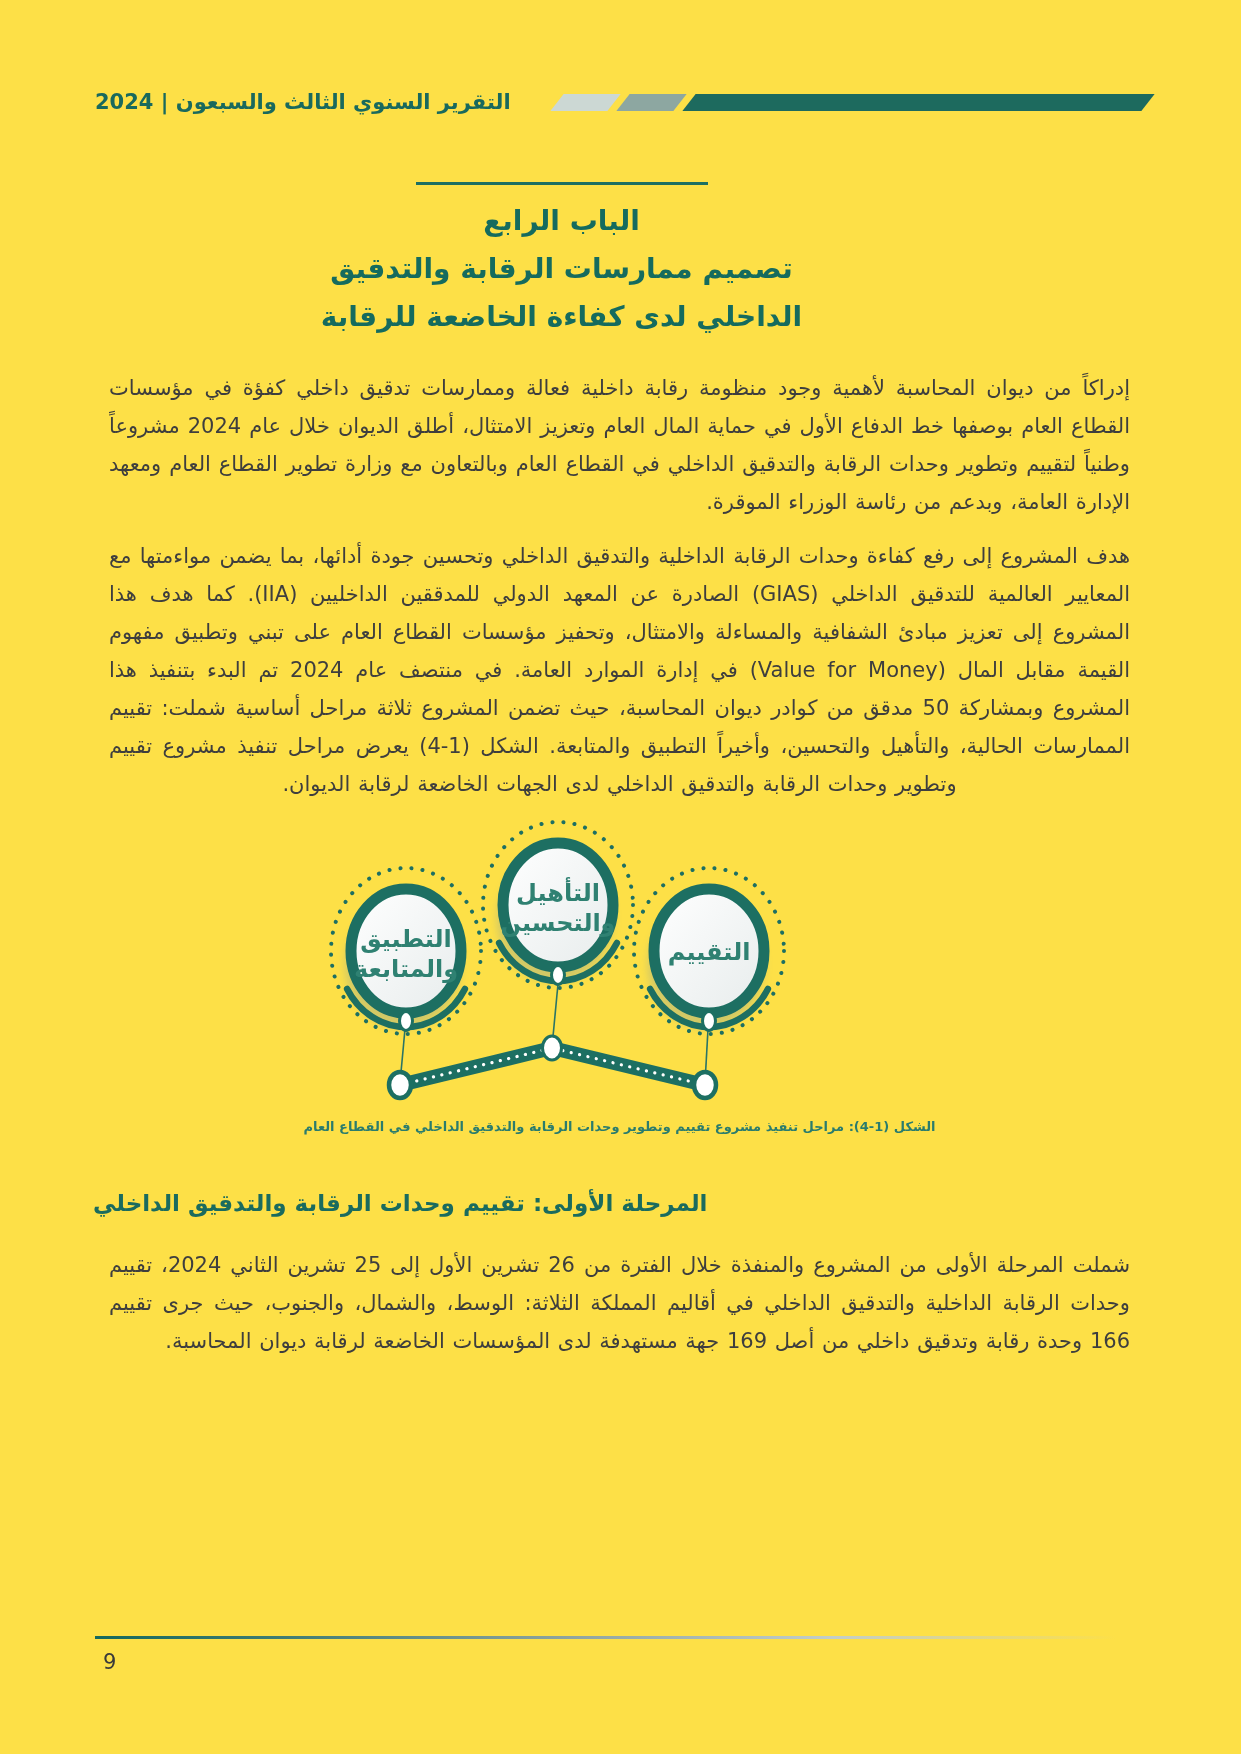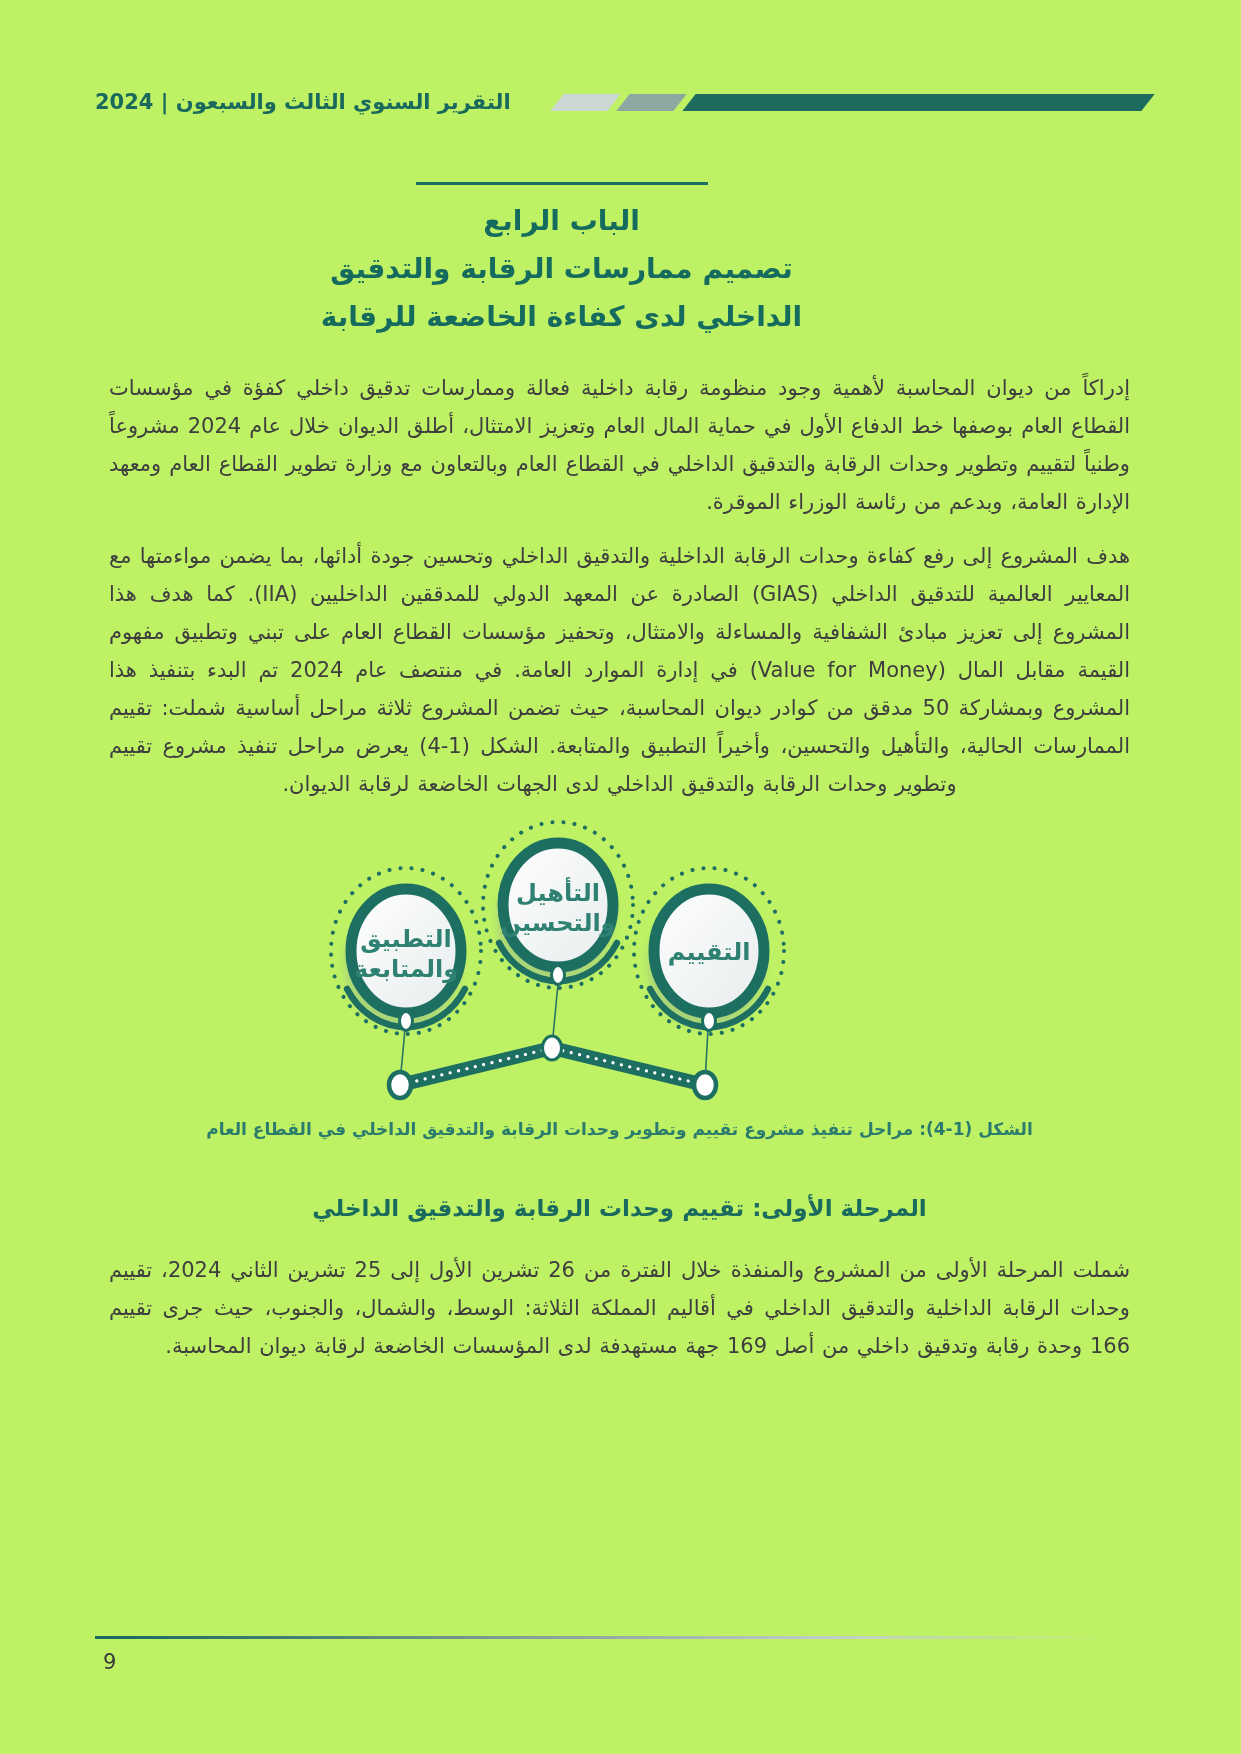--- a/index.html
+++ b/index.html
@@ -1,18 +1,18 @@
 <!DOCTYPE html>
 <html lang="ar" dir="rtl"><head>
 <meta charset="utf-8">
 <style>
   html,body { margin:0; padding:0; background:#eff3f3; }
   .page {
     position:relative; width:1241px; height:1754px;
-    background:#bef264; overflow:hidden; direction:rtl;
+    background:#fde047; overflow:hidden; direction:rtl;
     font-family:"DejaVu Sans", sans-serif;
   }
   
   .header {
     position:absolute; top:90px; left:95px; right:93px;
     display:flex; align-items:center; direction:ltr;
   }
   .header-title {
     font-size:21px; font-weight:bold; color:#19695d;
     direction:rtl; white-space:nowrap;
@@ -35,26 +35,26 @@
   .body-text { margin-top:28px; }
   .center-last { text-align-last:center; }
   
   .figure-wrap { margin-top:10px; height:286px; }
   .figure-wrap svg { display:block; margin-right:318px; overflow:visible; }
   .figure-wrap text {
     font-family:"DejaVu Sans", sans-serif; font-weight:bold;
     font-size:24px; fill:#2f8172; text-anchor:middle; direction:rtl;
   }
   .caption {
-    margin-top:14px; text-align:center; font-size:17px;
+    margin-top:14px; text-align:center; font-size:13px;
     font-weight:bold; color:#2b7c6d;
   }
   .section-heading {
     margin:56px 0 0 0; font-size:23px; font-weight:bold;
-    color:#1a6b5e; text-align:center;
+    color:#1a6b5e; text-align:left;
   }
   .body-text-2 { margin-top:30px; }
   
   .footer-rule {
     position:absolute; top:1636px; left:95px; right:93px; height:3px;
     background:linear-gradient(to right,#16695d 0%,#417d73 18%,#8fa49f 45%,#c2cdca 70%,rgba(239,243,243,0) 97%);
   }
   .footer-num {
     position:absolute; top:1650px; left:103px; font-size:21px;
     color:#3a3a3a; direction:ltr;

